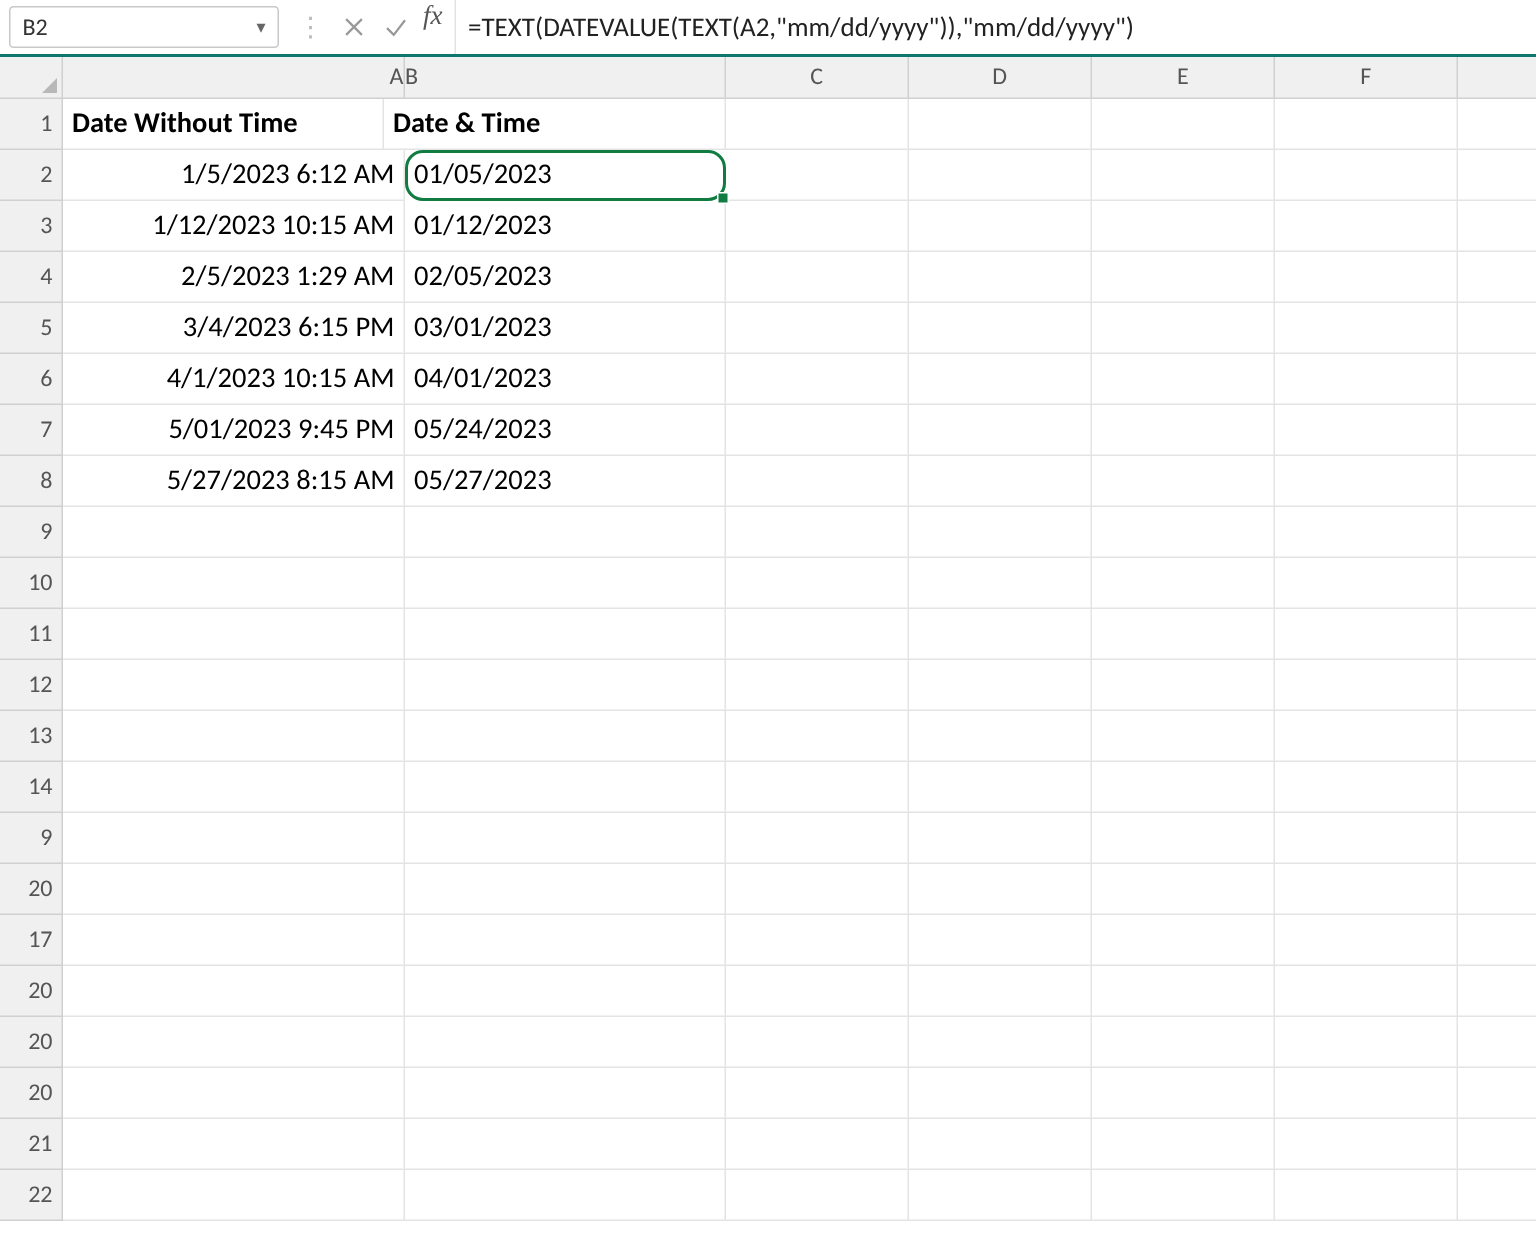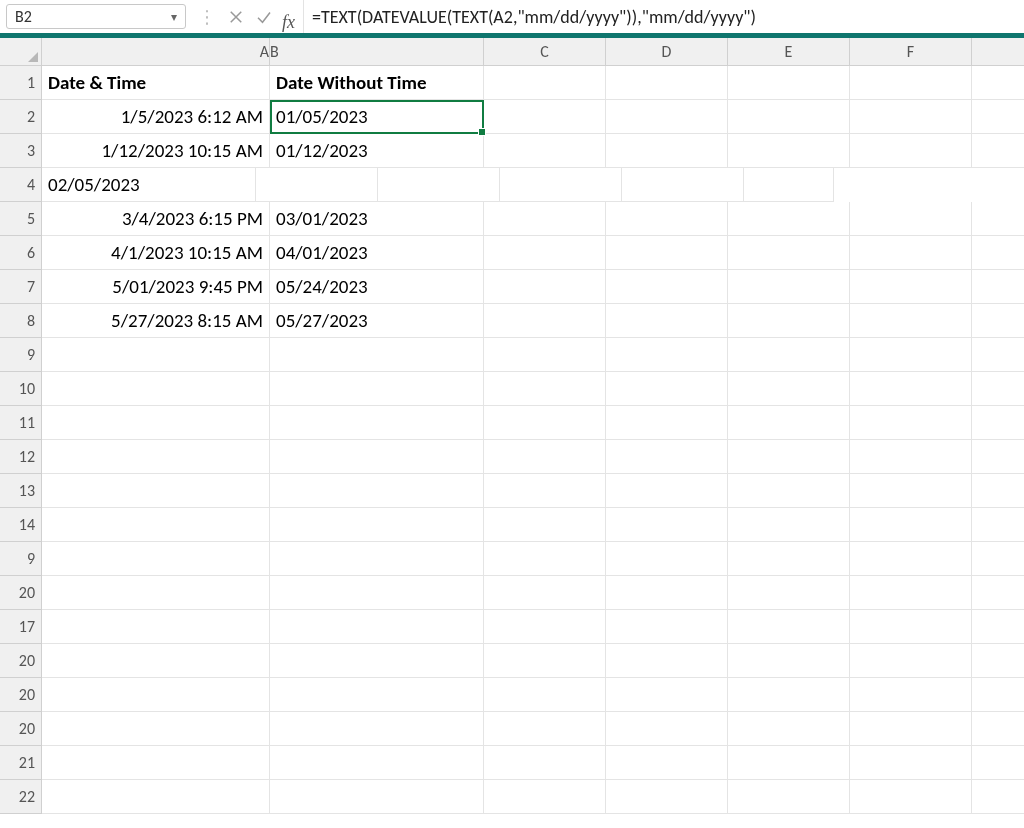--- a/index.html
+++ b/index.html
@@ -9,21 +9,21 @@
     background: #fff;
     color: #000;
     width: 1024px;
     height: 828px;
     overflow: hidden;
   }
   .formula-bar {
     display: flex;
     align-items: stretch;
     height: 38px;
-    border-bottom: 5px solid #0f766e;
+    border-bottom: 2px solid #0f766e;
     background: #fff;
   }
   .name-box-wrap {
     display: flex;
     align-items: center;
     width: 180px;
     border: 1px solid #c8c8c8;
     border-radius: 3px;
     margin: 4px 6px;
     padding: 0 8px;
@@ -51,21 +51,21 @@
     justify-content: center;
     color: #888;
   }
   .fb-btn svg { width: 18px; height: 18px; }
   .fx-label {
     font-style: italic;
     font-family: "Times New Roman", serif;
     font-size: 18px;
     color: #555;
     display: flex;
-    align-items: flex-end;
+    align-items: flex-start;
     padding: 0 8px 0 4px;
   }
   .formula-input {
     flex: 1;
     display: flex;
     align-items: center;
     padding: 0 8px;
     font-size: 18px;
     font-family: Calibri, Arial, sans-serif;
     color: #222;
@@ -142,20 +142,21 @@
   .colA { width: 228px; justify-content:flex-end; }
   .colB { width: 214px; justify-content:flex-start; }
   .colC,.colD,.colE,.colF { width: 122px; }
   .colG { width: 90px; }
   .hdr .cell { font-weight: bold; justify-content:flex-start; color:#000;}
   .hdr .colA { justify-content:flex-start; }
   .selected {
     outline: 2px solid #107c41; 
     outline-offset: -2px;
     position: relative;
+    border-radius: 12px;
   }
   .selected::after{
     content:"";
     position:absolute;
     right:-3px;bottom:-3px;
     width:6px;height:6px;
     background:#107c41;
     border:1px solid #fff;
   }
   .col-header.colA{width:228px;}
@@ -223,22 +224,22 @@
         <div class="col-header colA">A</div>
         <div class="col-header colB">B</div>
         <div class="col-header colC">C</div>
         <div class="col-header colD">D</div>
         <div class="col-header colE">E</div>
         <div class="col-header colF">F</div>
         <div class="col-header colG"></div>
       </div>
     <div class="cells" id="cells">
         <div class="cell-row hdr">
+          <div class="cell colB">Date Without Time</div>
           <div class="cell colA">Date &amp; Time</div>
-          <div class="cell colB">Date Without Time</div>
           <div class="cell colC"></div>
           <div class="cell colD"></div>
           <div class="cell colE"></div>
           <div class="cell colF"></div>
           <div class="cell colG"></div>
         </div>
         <div class="cell-row">
           <div class="cell colA">1/5/2023 6:12 AM</div>
           <div class="cell colB selected">01/05/2023</div>
           <div class="cell colC"></div>
@@ -250,20 +251,21 @@
         <div class="cell-row">
           <div class="cell colA">1/12/2023 10:15 AM</div>
           <div class="cell colB">01/12/2023</div>
           <div class="cell colC"></div>
           <div class="cell colD"></div>
           <div class="cell colE"></div>
           <div class="cell colF"></div>
           <div class="cell colG"></div>
         </div>
         <div class="cell-row">
+          <div class="cell colA">2/5/2023 1:29 AM</div>
           <div class="cell colB">02/05/2023</div>
           <div class="cell colC"></div>
           <div class="cell colD"></div>
           <div class="cell colE"></div>
           <div class="cell colF"></div>
           <div class="cell colG"></div>
         </div>
         <div class="cell-row">
           <div class="cell colA">3/4/2023 6:15 PM</div>
           <div class="cell colB">03/01/2023</div>

